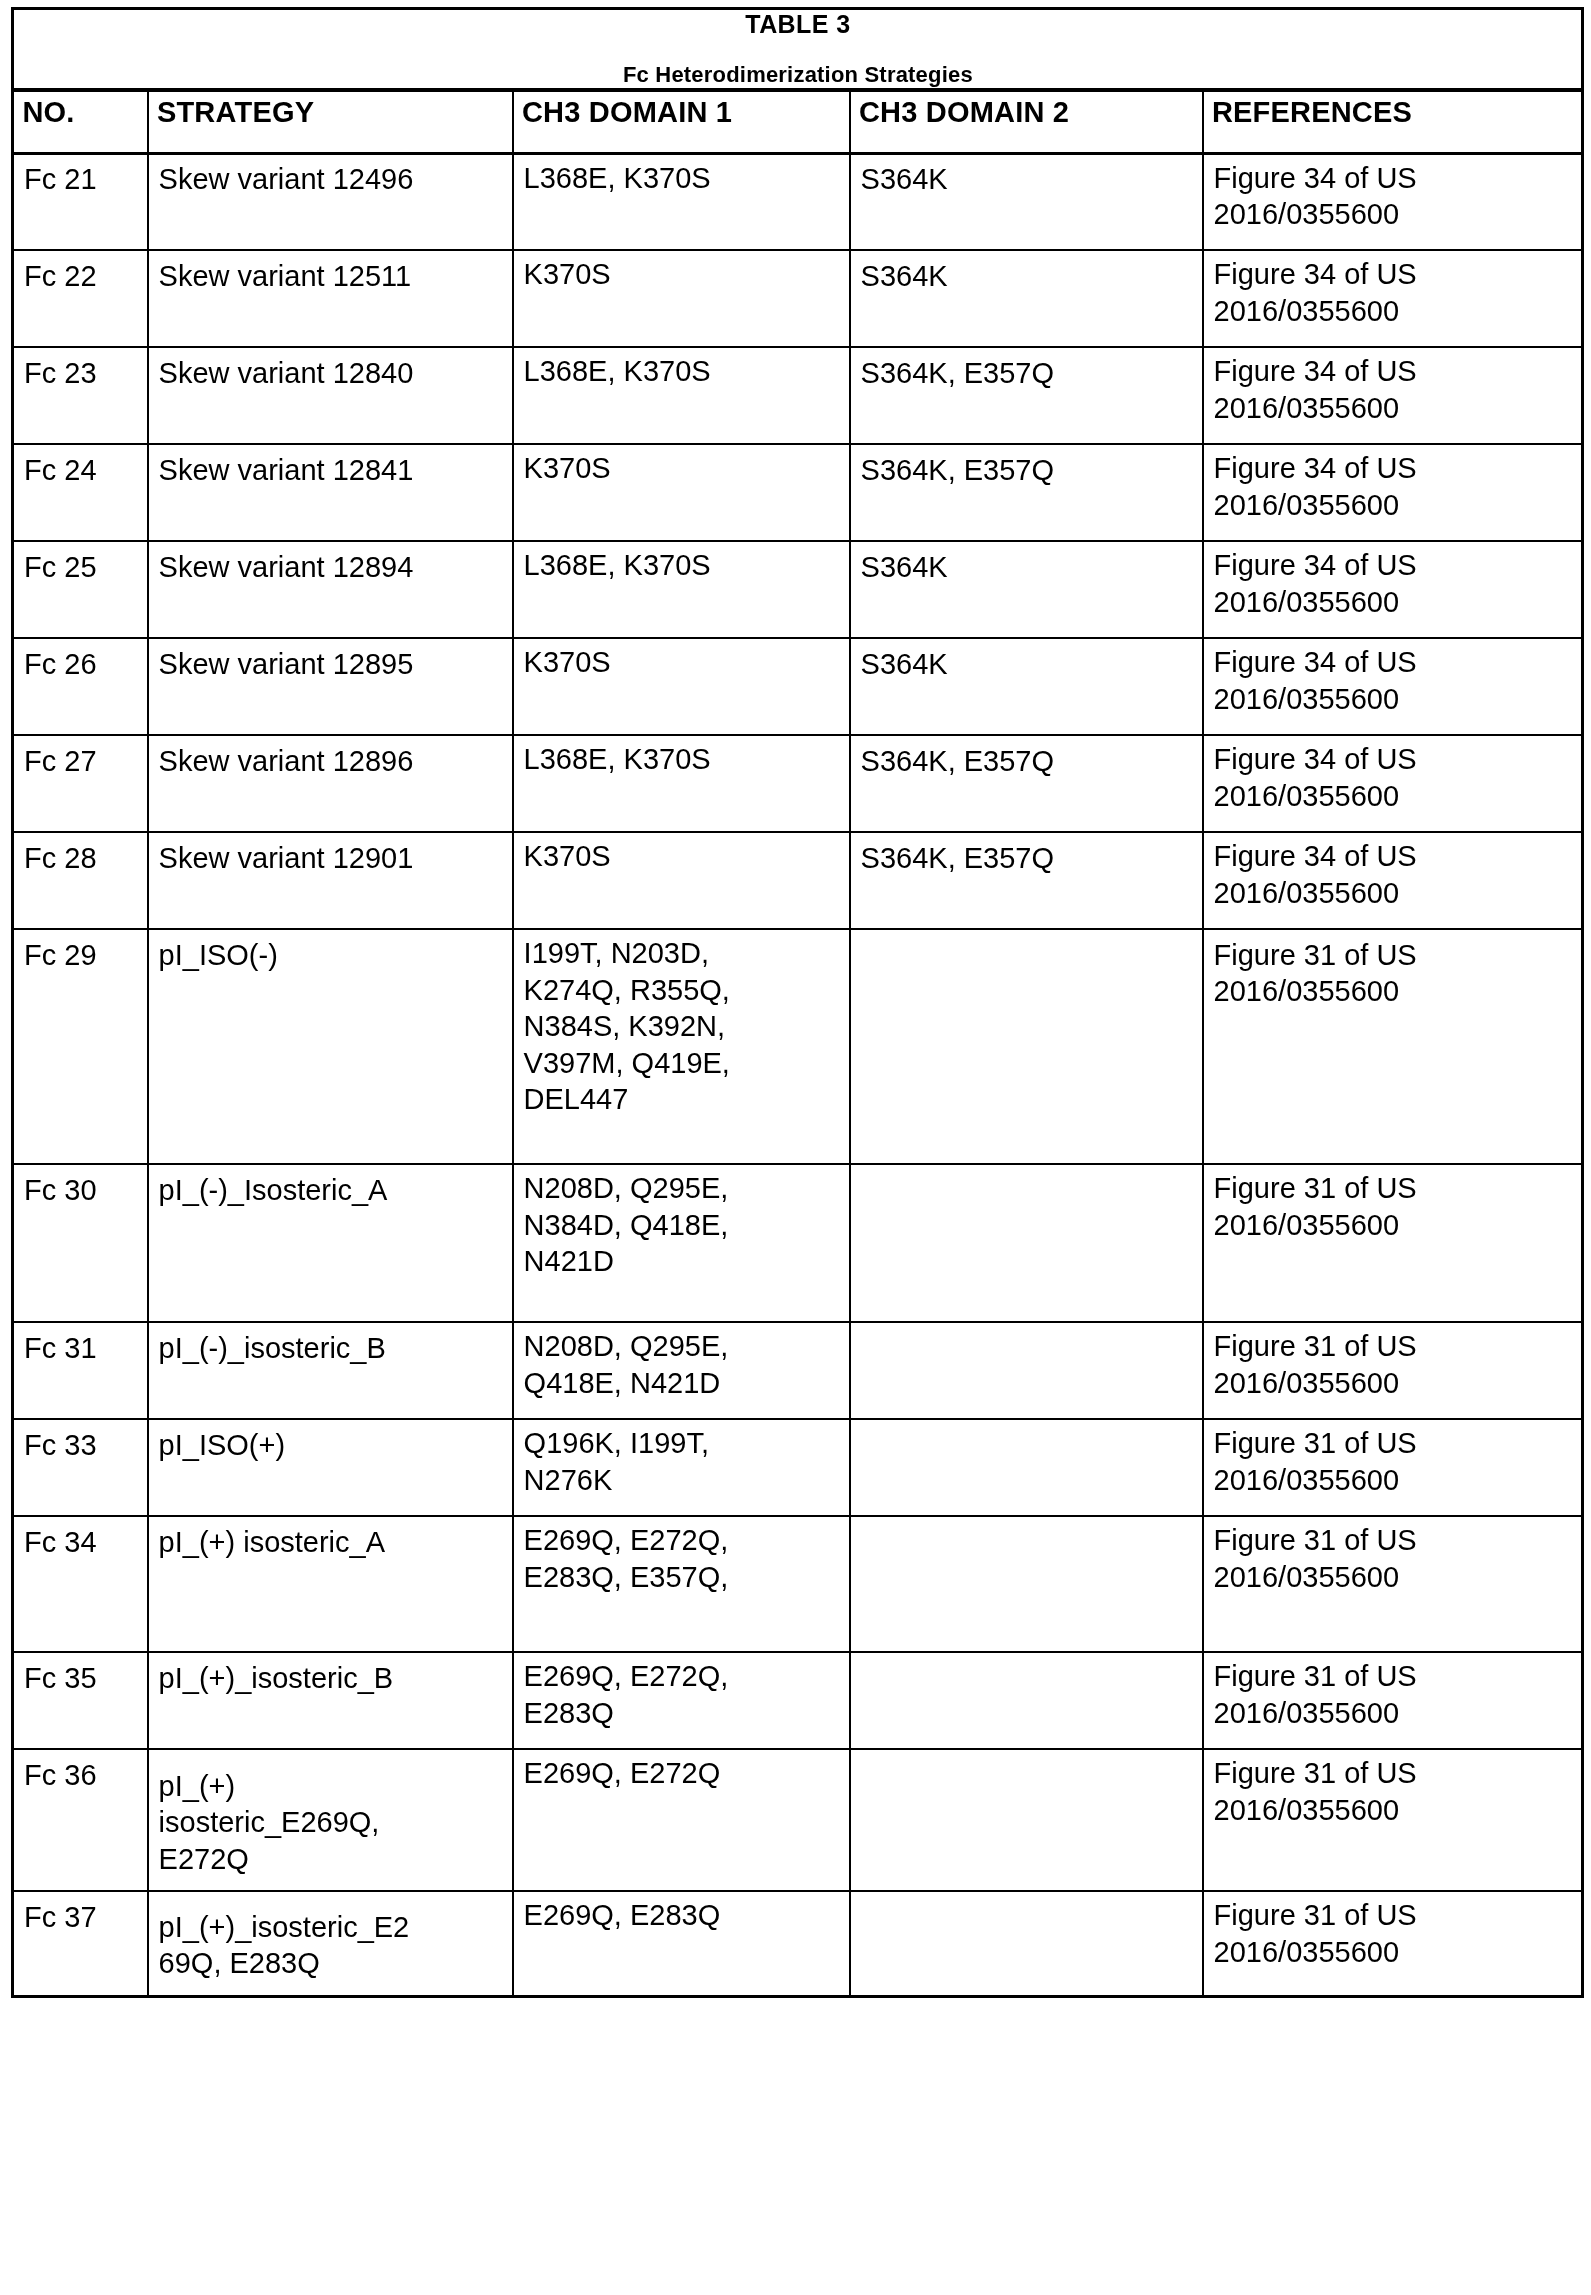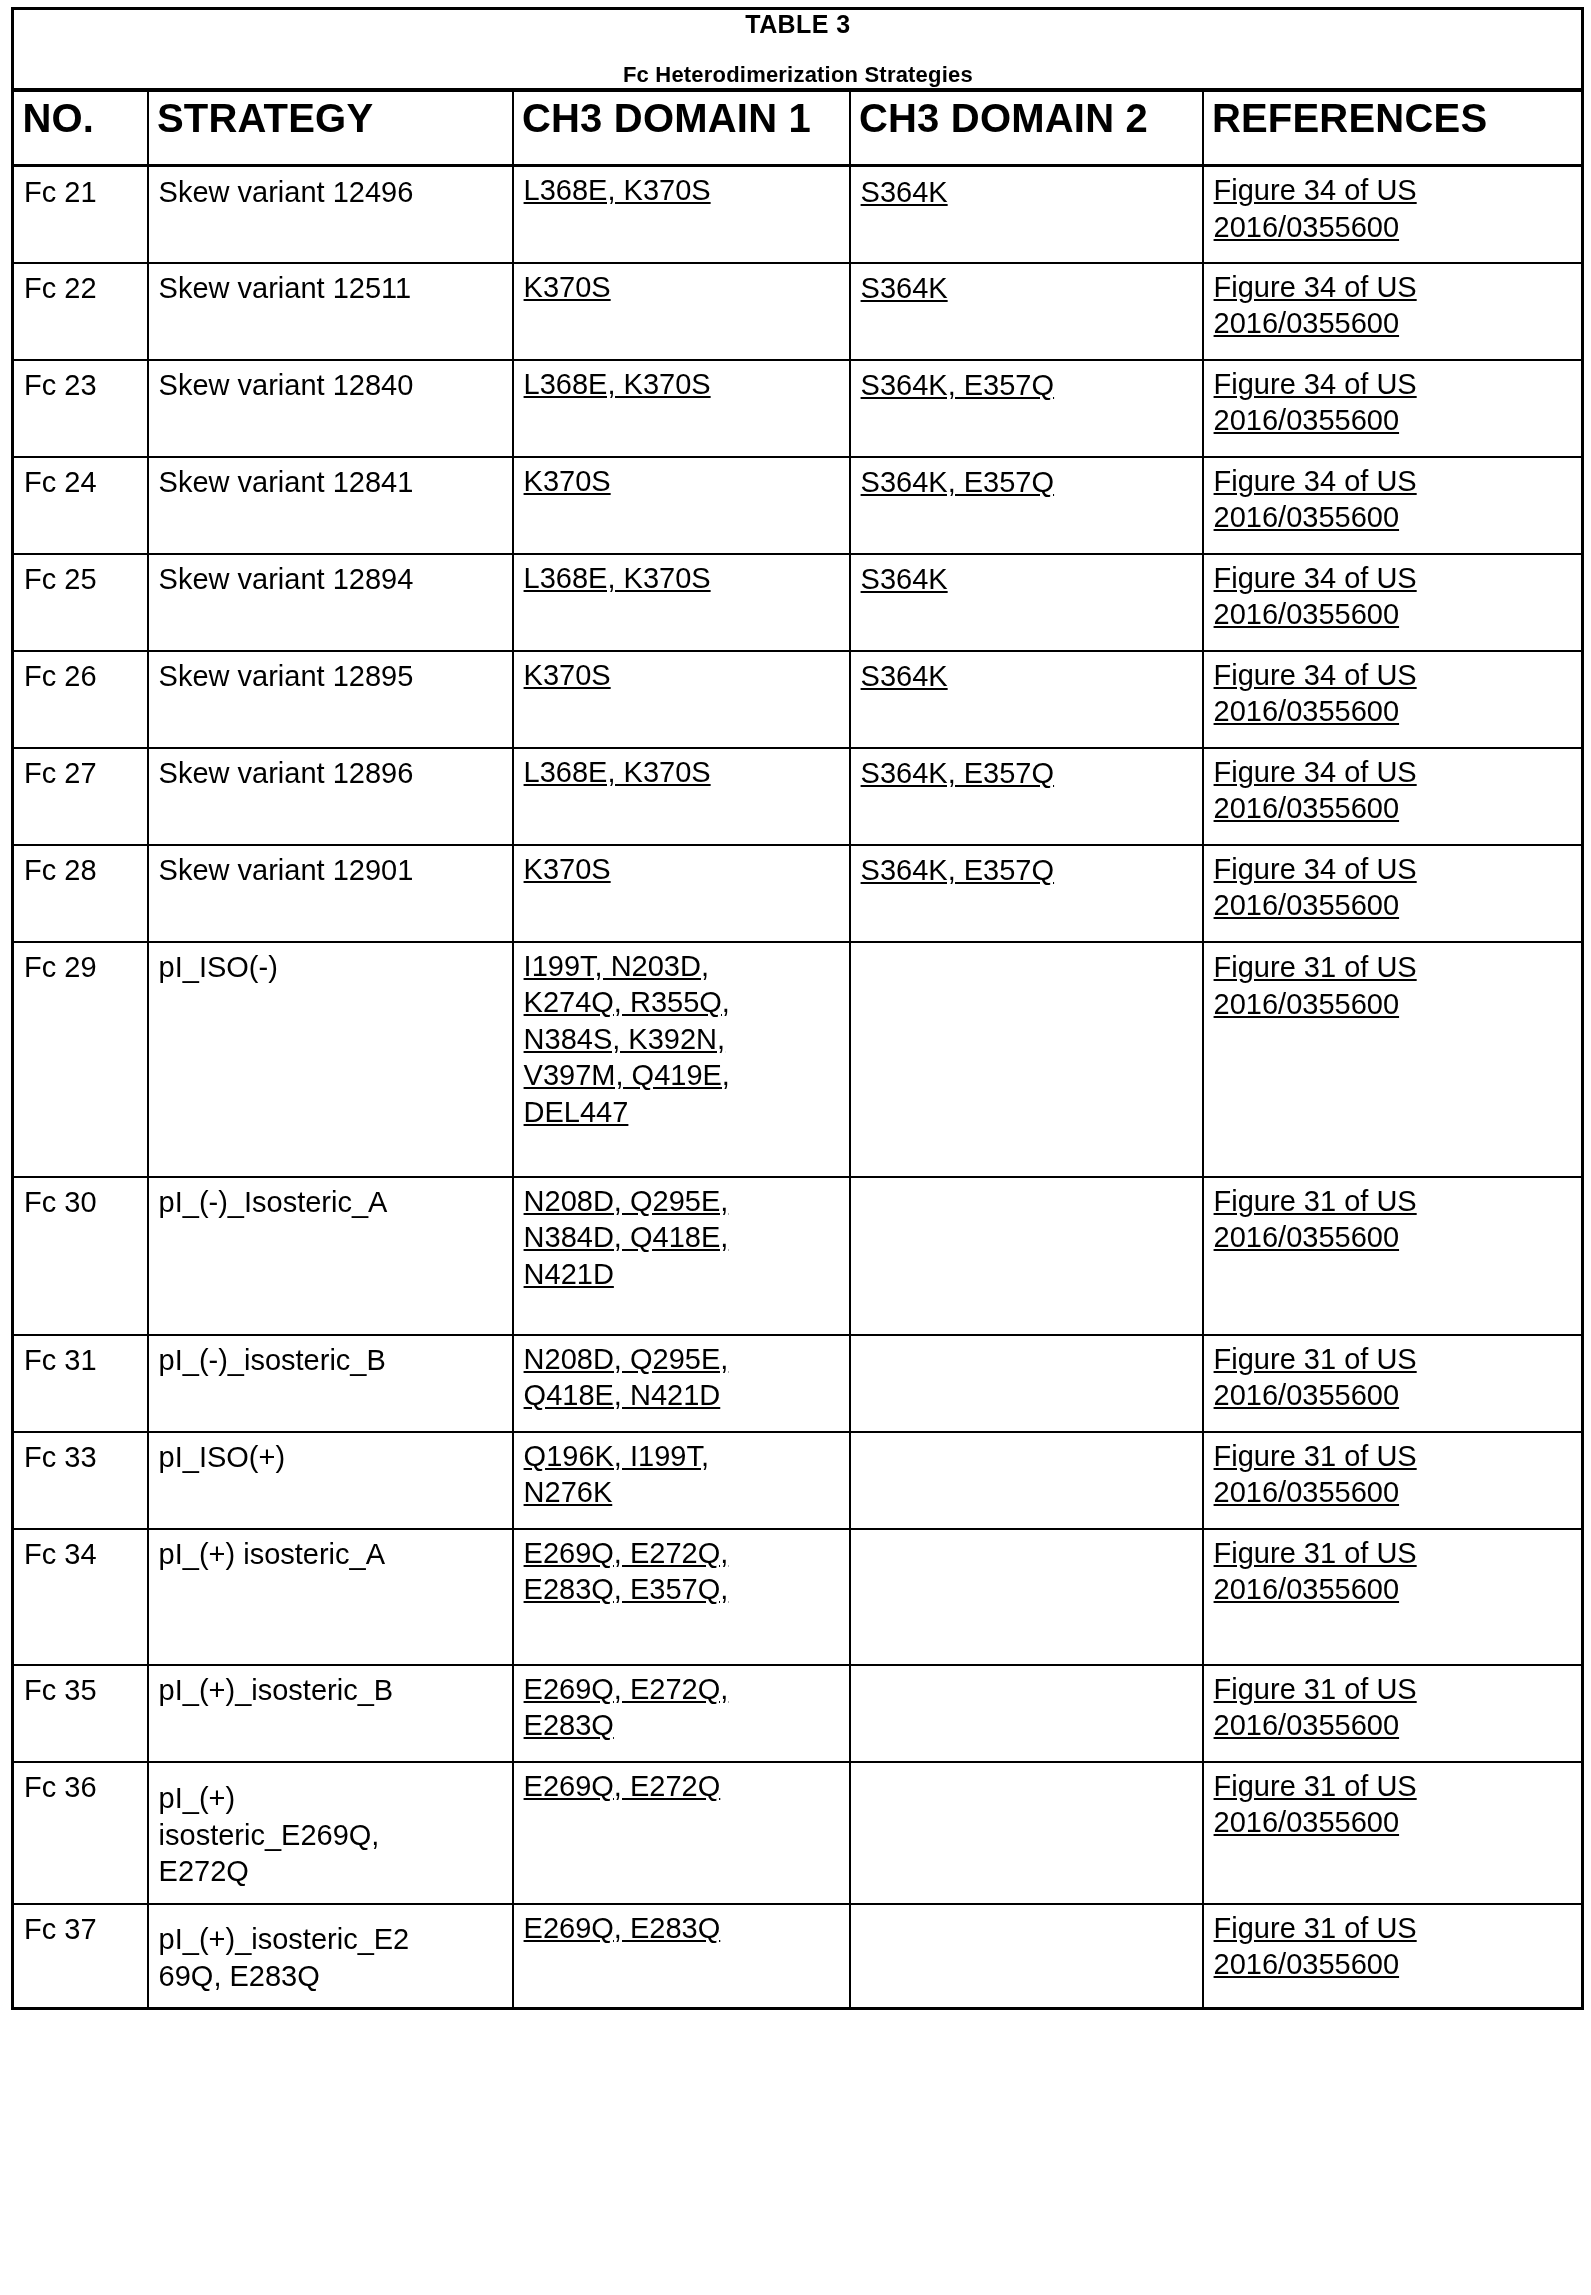--- a/index.html
+++ b/index.html
@@ -64,21 +64,21 @@
     letter-spacing: 0.2px;
   }
 
   
   tr.header-row td {
     border-top: 4px solid #000;
     border-bottom: 3.2px solid #000;
     vertical-align: top;
   }
   .hdr {
-    font-size: 40px;
+    font-size: 29px;
     font-weight: bold;
     line-height: 1.12;
     padding: 4.9px 0 23px 8px;
     letter-spacing: 0.2px;
   }
 
   
   .cell {
     font-size: 29px;
     line-height: 1.26;
@@ -93,21 +93,20 @@
   td.no-cell .cell,
   td.strat-cell .cell {
     padding-bottom: 13px;
   }
   
   td.strat-cell.tall-strat {
     vertical-align: bottom;
   }
   td.d1-cell, td.d2-cell, td.ref-cell {
     vertical-align: top;
-    text-decoration: underline;
   }
   td.d1-cell .cell { padding-top: 4.9px; }
   
   td.ref-cell {
     vertical-align: middle;
   }
   td.ref-cell.top-ref {
     vertical-align: top;
   }
   td.ref-cell.top-ref .cell { padding-top: 4.9px; }

